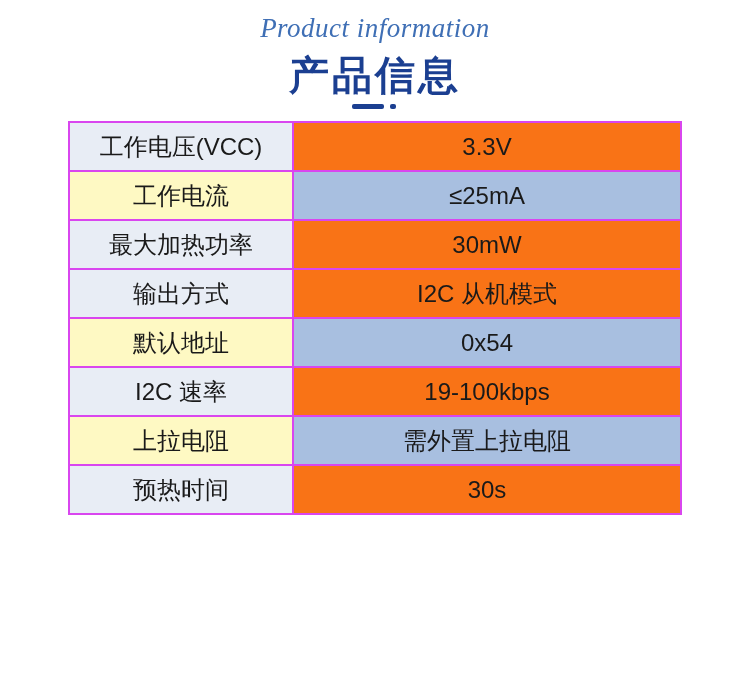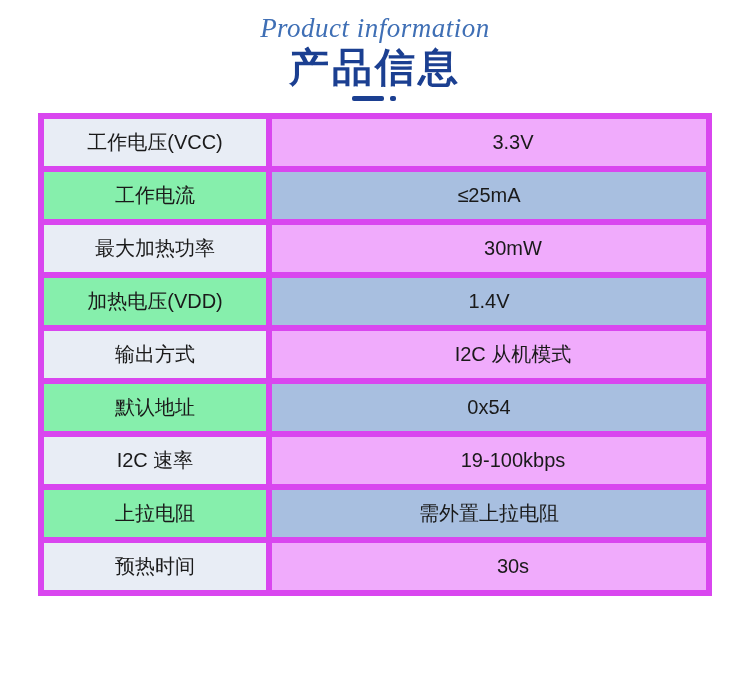--- a/index.html
+++ b/index.html
@@ -30,20 +30,21 @@
     color: #3f6fb5;
     letter-spacing: 0.5px;
     line-height: 1.2;
   }
   .header-cn {
     font-family: "Liberation Sans", sans-serif;
     font-weight: bold;
     font-size: 40px;
     color: #1b3f91;
     letter-spacing: 3px;
+    margin-top: 8px;
     line-height: 1.15;
   }
   .header-underline {
     margin: 6px auto 0 auto;
     width: 46px;
     height: 5px;
     position: relative;
   }
   .header-underline .bar {
     position: absolute;
@@ -64,46 +65,45 @@
     border-radius: 2px;
   }
   .spec-table {
     margin: 12px auto 0 auto;
     width: 608px;
     border-collapse: collapse;
     table-layout: fixed;
   }
   .spec-table td {
     height: 47px;
-    font-size: 20px;
+    font-size: 24px;
     color: #1a1a1a;
     text-align: center;
     vertical-align: middle;
     padding: 0;
-    border: 6px solid #d946ef;
+    border: 2px solid #d946ef;
   }
   .spec-table td.label {
     width: 222px;
   }
   .spec-table td.value {
     width: 386px;
   }
   .row-odd td {
     background: #e8edf5;
   }
   .row-even td {
-    background: #86efac;
+    background: #fef9c3;
   }
   .row-even td.value {
     background: #a8bfe0;
     text-align: center;
   }
   .row-odd td.value {
-    background: #f0abfc;
-    padding-left: 48px;
+    background: #f97316;
   }
 </style>
 </head>
 <body>
 
 <div class="page">
 
   <div class="header">
     <div class="header-en">Product information</div>
     <div class="header-cn">产品信息</div>
@@ -120,24 +120,20 @@
         <td class="value">3.3V</td>
       </tr>
       <tr class="row-even">
         <td class="label">工作电流</td>
         <td class="value">≤25mA</td>
       </tr>
       <tr class="row-odd">
         <td class="label">最大加热功率</td>
         <td class="value">30mW</td>
       </tr>
-      <tr class="row-even">
-        <td class="label">加热电压(VDD)</td>
-        <td class="value">1.4V</td>
-      </tr>
       <tr class="row-odd">
         <td class="label">输出方式</td>
         <td class="value">I2C 从机模式</td>
       </tr>
       <tr class="row-even">
         <td class="label">默认地址</td>
         <td class="value">0x54</td>
       </tr>
       <tr class="row-odd">
         <td class="label">I2C 速率</td>

